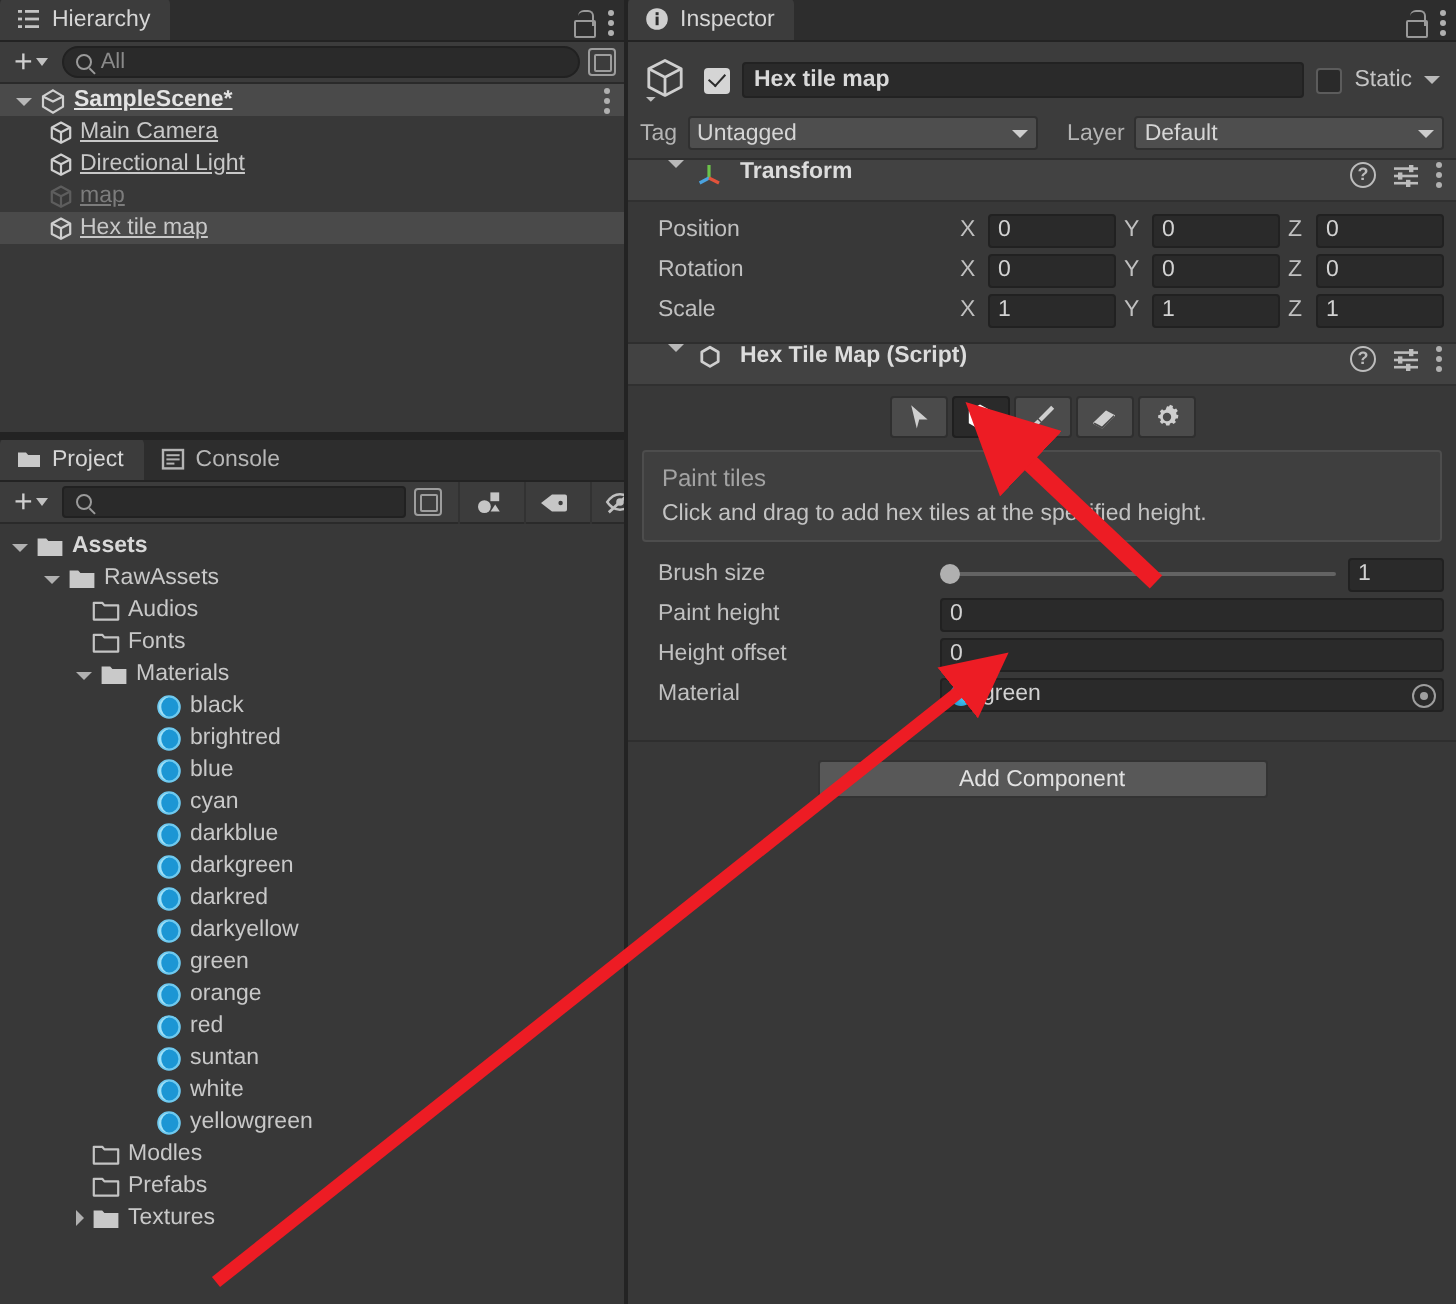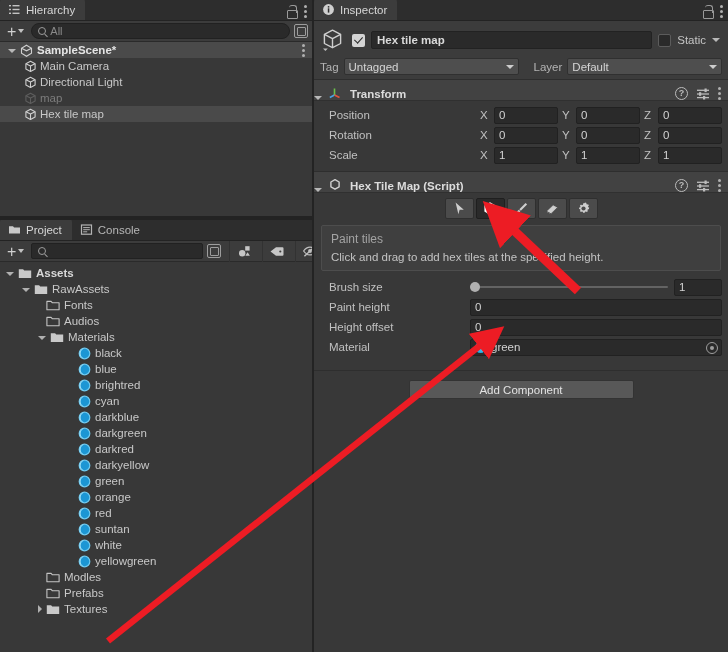--- a/index.html
+++ b/index.html
@@ -70,21 +70,21 @@
     width: 8px; height: 8px; border: 1.3px solid #9b9b9b; border-radius: 50%;
     position: relative; flex: none;
   }
   .mag::after { content:""; position:absolute; right:-3px; bottom:-2px; width:4px; height:1.3px; background:#9b9b9b; transform: rotate(45deg); }
   .sq-icon { width:14px;height:14px;border:1.3px solid #9d9d9d;border-radius:2px;position:relative;flex:none; }
   .sq-icon::after{ content:""; position:absolute;left:2px;top:2px;width:7px;height:7px;border:1.3px solid #9d9d9d;border-radius:1px;background:#3c3c3c;}
 
   .tree { position: relative; overflow: hidden; }
   .row {
     height: 16px; display: flex; align-items: center; position: relative;
-    font-size: 11.5px; white-space: nowrap; color: #c8c8c8;
+    font-size: 11.5px; white-space: nowrap; color: #c8c8c8; text-decoration: underline;
   }
   .row.scene { background: #4a4a4a; color: #e4e4e4; font-weight: bold; }
   .row.selected { background: #4a4a4a; }
   .row .tri {
     width: 0; height: 0; border-left: 4px solid #b8b8b8;
     border-top: 3.5px solid transparent; border-bottom: 3.5px solid transparent;
     margin-right: 4px; flex: none;
   }
   .row .tri.open { border-left: 4px solid transparent; border-right: 4px solid transparent;
     border-top: 4px solid #b8b8b8; border-bottom: none; margin-top: 2px; }
@@ -129,22 +129,22 @@
   .insp-row2 { display: flex; align-items: center; gap: 5px; margin-top: 5px; }
   .sm-lbl { color: #b4b4b4; font-size: 11.5px; }
   .dropdown {
     height: 17px; background: #4e4e4e; border: 1px solid #303030; border-radius: 2px;
     display: flex; align-items: center; padding: 0 4px; color: #d5d5d5; font-size: 11.5px;
     position: relative;
   }
   .dropdown .dd-caret { position: absolute; right: 4px; top: 6px; border-top-color:#cdcdcd; }
 
   .comp-head {
-    height: 22px; background: #424242; display: flex; align-items: flex-end;
-    padding: 0 0; gap: 6px; border-top: 1px solid #2e2e2e; border-bottom: 1px solid #303030;
+    height: 22px; background: #424242; display: flex; align-items: flex-start;
+    padding: 0 20px; gap: 6px; border-top: 1px solid #2e2e2e; border-bottom: 1px solid #303030;
     position: relative;
   }
   .comp-title { font-weight: bold; font-size: 11.5px; color: #dcdcdc; margin-left: 14px; }
   .comp-head-right { position: absolute; right: 6px; display: flex; align-items: center; gap: 8px; }
   .help-icon { width: 13px; height: 13px; border-radius: 50%; border: 1.4px solid #bcbcbc;
     font-size: 9px; line-height: 10px; text-align: center; color: #bcbcbc; font-weight: bold; }
   .preset-icon { width: 14px; height: 13px; position: relative; }
 
   .comp-body { padding: 4px 6px 6px 6px; background: #383838; }
   .frow { display: flex; align-items: center; height: 20px; }
@@ -380,29 +380,29 @@
               <path d="M0.8 2.2h4.3l1.1 1.3h7V11H0.8z" fill="#c9c9c9"></path>
             </svg></span>
           <span>RawAssets</span>
         </div>
         <div class="prow">
           <span style="width: 38px; flex: 0 0 auto;"></span>
           <span style="width: 8px; flex: 0 0 auto;"></span>
           <span class="folder-icon"><svg width="14" height="12" viewBox="0 0 14 12">
               <path d="M0.9 2.4h4.2l1.1 1.3h6.9v7.1H0.9z" fill="none" stroke="#c4c4c4" stroke-width="1.1" stroke-linejoin="round"></path>
             </svg></span>
-          <span>Fonts</span>
+          <span>Audios</span>
         </div>
         <div class="prow">
           <span style="width: 38px; flex: 0 0 auto;"></span>
           <span style="width: 8px; flex: 0 0 auto;"></span>
           <span class="folder-icon"><svg width="14" height="12" viewBox="0 0 14 12">
               <path d="M0.9 2.4h4.2l1.1 1.3h6.9v7.1H0.9z" fill="none" stroke="#c4c4c4" stroke-width="1.1" stroke-linejoin="round"></path>
             </svg></span>
-          <span>Audios</span>
+          <span>Fonts</span>
         </div>
         <div class="prow">
           <span style="width: 38px; flex: 0 0 auto;"></span>
           <span style="width: 0px; height: 0px; border-left: 4px solid transparent; border-right: 4px solid transparent; border-top: 4px solid rgb(176, 176, 176); margin-right: 4px; margin-top: 2px; flex: 0 0 auto;"></span>
           <span class="folder-icon"><svg width="14" height="12" viewBox="0 0 14 12">
               <path d="M0.8 2.2h4.3l1.1 1.3h7V11H0.8z" fill="#c9c9c9"></path>
             </svg></span>
           <span>Materials</span>
         </div>
         <div class="prow">
@@ -414,30 +414,30 @@
             </svg></span>
           <span>black</span>
         </div>
         <div class="prow">
           <span style="width: 70px; flex: 0 0 auto;"></span>
           <span style="width: 8px; flex: 0 0 auto;"></span>
           <span class="mat-icon"><svg width="13" height="13" viewBox="0 0 13 13">
               <circle cx="6.5" cy="6.5" r="5.3" fill="#1c96d4" stroke="#6ec9ef" stroke-width="1.2"></circle>
               <path d="M6.5 1.4a5.3 5.3 0 000 10.2A4.2 4.2 0 016.5 1.4z" fill="#9fe0f7"></path>
             </svg></span>
+          <span>brightred</span>
+        </div>
+        <div class="prow">
+          <span style="width: 70px; flex: 0 0 auto;"></span>
+          <span style="width: 8px; flex: 0 0 auto;"></span>
+          <span class="mat-icon"><svg width="13" height="13" viewBox="0 0 13 13">
+              <circle cx="6.5" cy="6.5" r="5.3" fill="#1c96d4" stroke="#6ec9ef" stroke-width="1.2"></circle>
+              <path d="M6.5 1.4a5.3 5.3 0 000 10.2A4.2 4.2 0 016.5 1.4z" fill="#9fe0f7"></path>
+            </svg></span>
           <span>blue</span>
-        </div>
-        <div class="prow">
-          <span style="width: 70px; flex: 0 0 auto;"></span>
-          <span style="width: 8px; flex: 0 0 auto;"></span>
-          <span class="mat-icon"><svg width="13" height="13" viewBox="0 0 13 13">
-              <circle cx="6.5" cy="6.5" r="5.3" fill="#1c96d4" stroke="#6ec9ef" stroke-width="1.2"></circle>
-              <path d="M6.5 1.4a5.3 5.3 0 000 10.2A4.2 4.2 0 016.5 1.4z" fill="#9fe0f7"></path>
-            </svg></span>
-          <span>brightred</span>
         </div>
         <div class="prow">
           <span style="width: 70px; flex: 0 0 auto;"></span>
           <span style="width: 8px; flex: 0 0 auto;"></span>
           <span class="mat-icon"><svg width="13" height="13" viewBox="0 0 13 13">
               <circle cx="6.5" cy="6.5" r="5.3" fill="#1c96d4" stroke="#6ec9ef" stroke-width="1.2"></circle>
               <path d="M6.5 1.4a5.3 5.3 0 000 10.2A4.2 4.2 0 016.5 1.4z" fill="#9fe0f7"></path>
             </svg></span>
           <span>cyan</span>
         </div>

